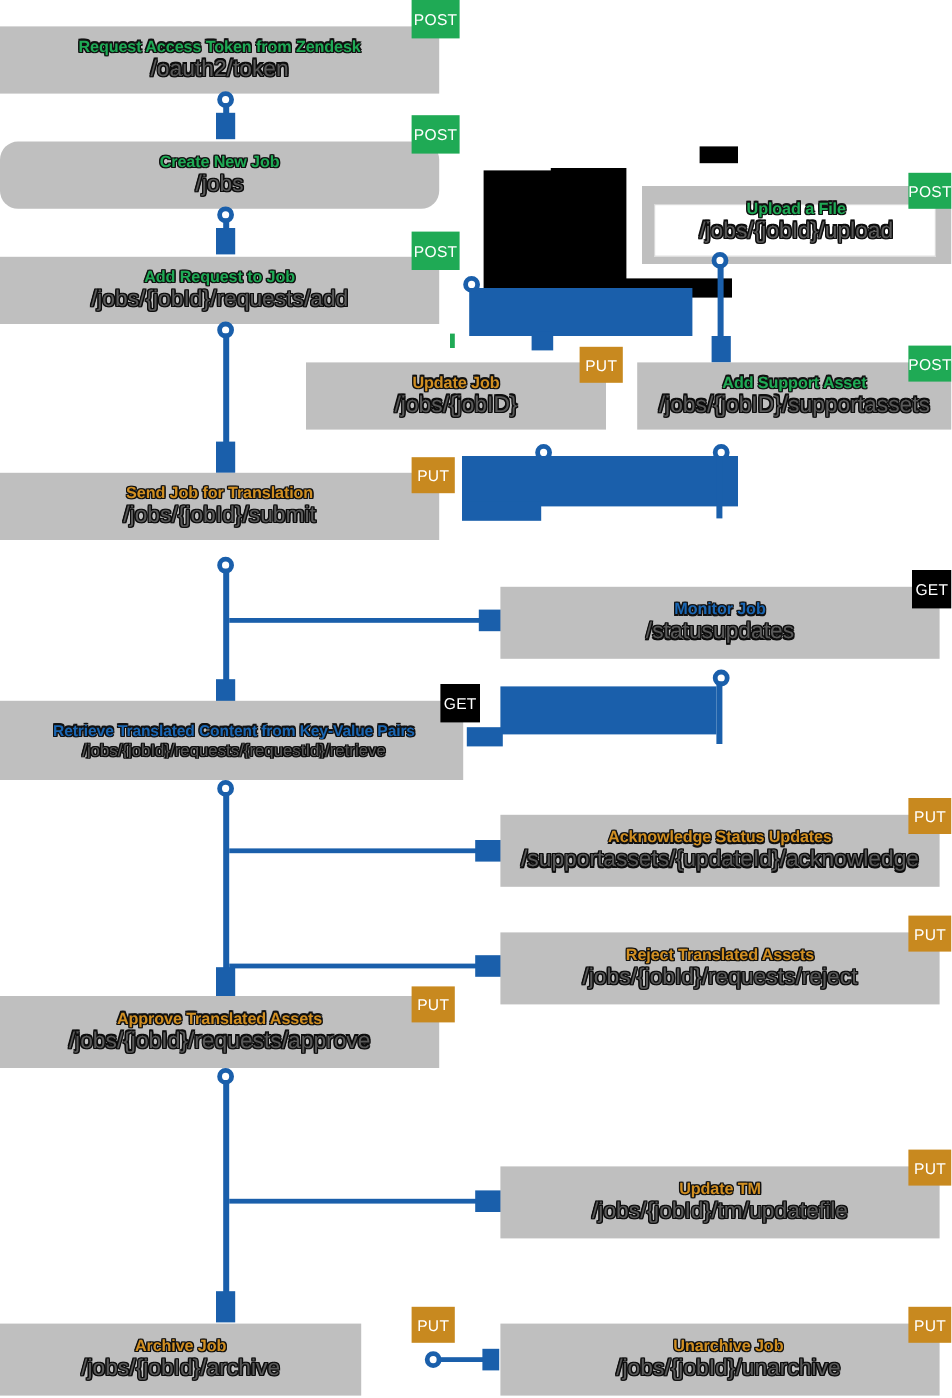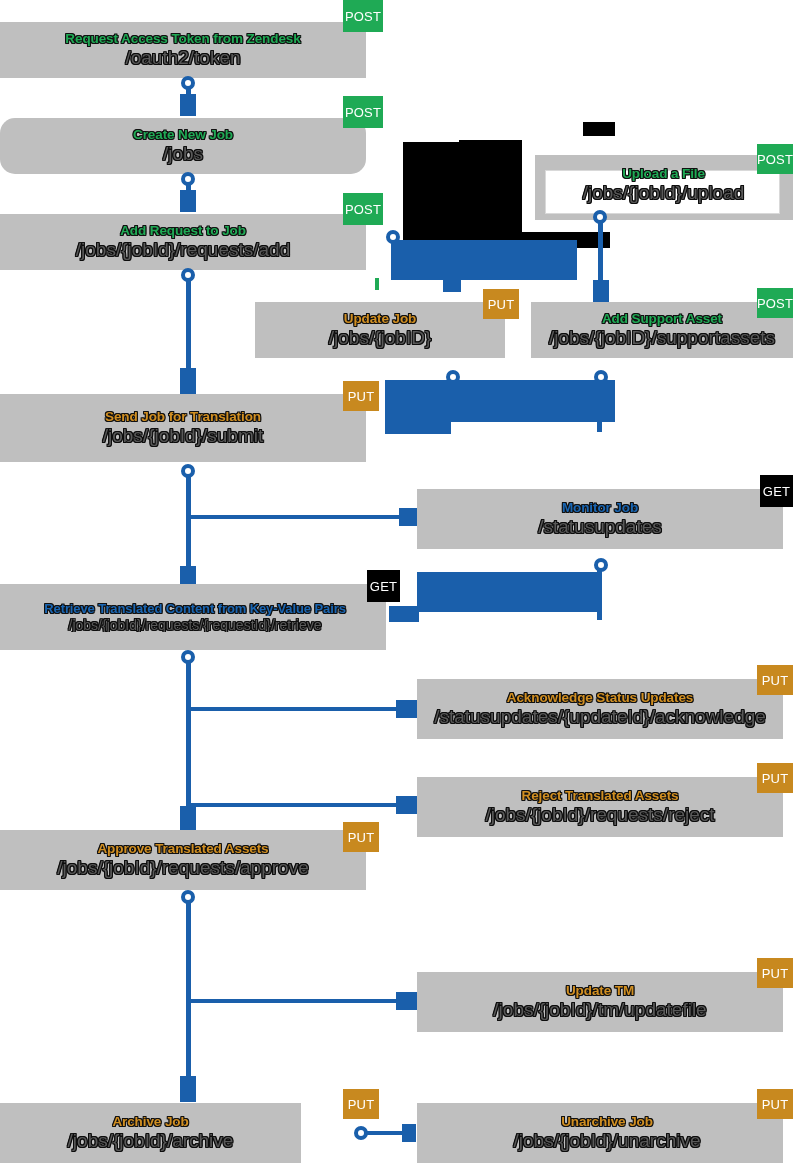--- a/index.html
+++ b/index.html
@@ -184,21 +184,21 @@
     <div class="path">/jobs/{jobID}/supportassets</div>
   </div>
   <div class="badge post" style="left:757px; top:288px; width:36px; height:30px;">POST</div>
 
   <div class="knob" style="left:446px; top:370px;"></div>
   <div class="knob" style="left:594px; top:370px;"></div>
   <div class="stub" style="left:385px; top:380px; width:230px; height:42px;"></div>
   <div class="stub" style="left:385px; top:418px; width:66px; height:16px;"></div>
   <div class="vline" style="left:597px; top:380px; width:5px; height:52px;"></div>
 
-  <div class="node" style="left:0px; top:394px; width:366px; height:68px;">
+  <div class="node" style="left:0px; top:394px; width:366px; height:56px;">
     <div class="title t-put">Send Job for Translation</div>
     <div class="path">/jobs/{jobId}/submit</div>
   </div>
   <div class="badge put" style="left:343px; top:381px; width:36px; height:30px;">PUT</div>
 
   <div class="knob" style="left:181px; top:464px;"></div>
   <div class="vline" style="left:186px; top:474px; width:5px; height:96px;"></div>
   <div class="stub" style="left:180px; top:566px; width:16px; height:26px;"></div>
 
   <div class="hline" style="left:191px; top:515px; width:226px;"></div>
@@ -226,21 +226,21 @@
   <div class="stub" style="left:180px; top:806px; width:16px; height:26px;"></div>
 
   <div class="hline" style="left:191px; top:707px; width:208px;"></div>
   <div class="sqcap" style="left:396px; top:700px;"></div>
 
   <div class="hline" style="left:191px; top:803px; width:208px;"></div>
   <div class="sqcap" style="left:396px; top:796px;"></div>
 
   <div class="node" style="left:417px; top:679px; width:366px; height:60px;">
     <div class="title t-put">Acknowledge Status Updates</div>
-    <div class="path">/statusupdates/{updateId}/acknowledge</div>
+    <div class="path">/supportassets/{updateId}/acknowledge</div>
   </div>
   <div class="badge put" style="left:757px; top:665px; width:36px; height:30px;">PUT</div>
 
   <div class="node" style="left:417px; top:777px; width:366px; height:60px;">
     <div class="title t-put">Reject Translated Assets</div>
     <div class="path">/jobs/{jobId}/requests/reject</div>
   </div>
   <div class="badge put" style="left:757px; top:763px; width:36px; height:30px;">PUT</div>
 
   <div class="node" style="left:0px; top:830px; width:366px; height:60px;">

